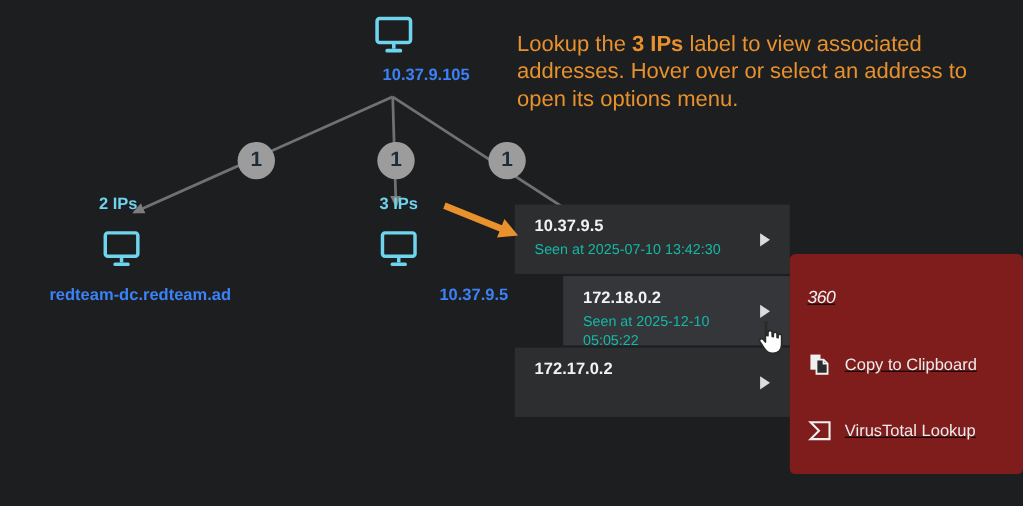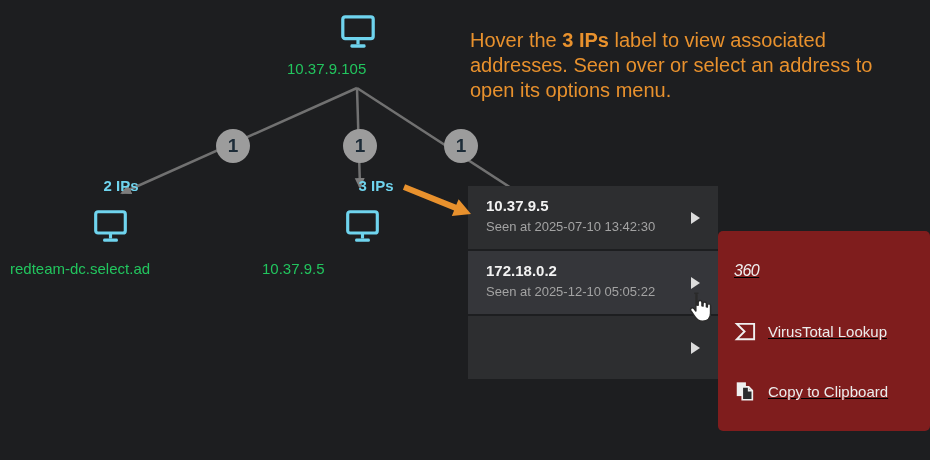--- a/index.html
+++ b/index.html
@@ -8,36 +8,36 @@
 
   
   #edges{position:absolute;left:0;top:0;z-index:1;}
 
   
   .badge{position:absolute;z-index:2;width:34px;height:34px;border-radius:50%;
          background:#9c9c9c;color:#1d2c38;font-size:19px;font-weight:bold;
          display:flex;align-items:center;justify-content:center;}
 
   
-  .node-label{position:absolute;z-index:2;color:#22c55e;font-size:15px;text-align:left;}
-  .count-label{position:absolute;z-index:2;color:#6fd4ee;font-size:15px;font-weight:bold;text-align:center;}
+  .node-label{position:absolute;z-index:2;color:#3b82f6;font-size:15px;text-align:right;font-weight:bold;}
+  .count-label{position:absolute;z-index:2;color:#6fd4ee;font-size:15px;font-weight:bold;}
   .node-icon{position:absolute;z-index:2;}
 
   
   #instruction{position:absolute;left:470px;top:28px;width:452px;z-index:4;
                color:#e8912d;font-size:20px;line-height:25px;}
   #instruction b{font-weight:700;}
 
   
   #addr-menu{position:absolute;left:468px;top:186px;width:250px;z-index:3;}
   .addr-row{position:relative;height:63px;margin-bottom:2px;background:#2d2e30;
             padding:10px 34px 0 18px;cursor:pointer;}
-  .addr-row.hovered{background:#35363a;}
+  .addr-row.hovered{background:#35363a;margin-left:44px;}
   .addr-ip{color:#f2f2f2;font-size:15px;font-weight:bold;line-height:20px;}
-  .addr-seen{color:#a3a3a3;font-size:13px;line-height:18px;margin-top:2px;}
+  .addr-seen{color:#14b8a6;font-size:13px;line-height:18px;margin-top:2px;}
   .chev{position:absolute;right:18px;top:50%;margin-top:-6px;width:0;height:0;
         border-top:6px solid transparent;border-bottom:6px solid transparent;
         border-left:9px solid #dcdcdc;}
 
   
   #options-menu{position:absolute;left:718px;top:231px;width:212px;height:200px;z-index:5;
                 background:#7f1d1d;border-radius:5px;padding-top:10px;text-decoration:underline;}
   .menu-item{height:60px;display:flex;align-items:center;padding-left:16px;cursor:pointer;
              color:#ececec;font-size:15px;}
   .mi-icon{width:34px;display:flex;align-items:center;justify-content:flex-start;flex-shrink:0;}
@@ -83,75 +83,76 @@
   </div>
 
   <div class="count-label" style="left:90px;top:177px;width:62px;">2 IPs</div>
   <div class="node-icon" style="left:92px;top:208px;">
     <svg width="37" height="37" viewBox="0 0 40 40">
       <rect x="4" y="4" width="32" height="23" rx="2.5" fill="none" stroke="#6fd4ee" stroke-width="3.4"></rect>
       <line x1="20" y1="27" x2="20" y2="33" stroke="#6fd4ee" stroke-width="3.4"></line>
       <rect x="12" y="33" width="16" height="3.6" rx="1.5" fill="#6fd4ee"></rect>
     </svg>
   </div>
-  <div class="node-label" style="left:10px;top:260px;width:200px;">redteam-dc.select.ad</div>
+  <div class="node-label" style="left:10px;top:260px;width:200px;">redteam-dc.redteam.ad</div>
 
   <div class="count-label" style="left:345px;top:177px;width:62px;">3 IPs</div>
   <div class="node-icon" style="left:344px;top:208px;">
     <svg width="37" height="37" viewBox="0 0 40 40">
       <rect x="4" y="4" width="32" height="23" rx="2.5" fill="none" stroke="#6fd4ee" stroke-width="3.4"></rect>
       <line x1="20" y1="27" x2="20" y2="33" stroke="#6fd4ee" stroke-width="3.4"></line>
       <rect x="12" y="33" width="16" height="3.6" rx="1.5" fill="#6fd4ee"></rect>
     </svg>
   </div>
   <div class="node-label" style="left:262px;top:260px;width:200px;">10.37.9.5</div>
 
-  <div id="instruction"><span>Hover the </span><b>3 IPs</b><span> label to view associated addresses. Seen over or select an address to open its options menu.</span></div>
+  <div id="instruction"><span>Lookup the </span><b>3 IPs</b><span> label to view associated addresses. Hover over or select an address to open its options menu.</span></div>
 
   <svg id="arrow-layer" width="930" height="460">
     <polygon points="405.1,184.2 456.3,204.8 458.6,199.2 471,214 451.8,216.0 454.1,210.4 402.9,189.8" fill="#e8912d"></polygon>
   </svg>
 
   <div id="addr-menu">
     <div class="addr-row">
       <div class="addr-ip">10.37.9.5</div>
       <div class="addr-seen">Seen at 2025-07-10 13:42:30</div>
       <span class="chev"></span>
     </div>
     <div class="addr-row hovered">
       <div class="addr-ip">172.18.0.2</div>
       <div class="addr-seen">Seen at 2025-12-10 05:05:22</div>
       <span class="chev"></span>
     </div>
     <div class="addr-row">
+      <div class="addr-ip">172.17.0.2</div>
       <span class="chev"></span>
     </div>
   </div>
 
   <div id="options-menu">
     <div class="menu-item">
       <span class="mi-icon icon-360">360</span>
     </div>
     <div class="menu-item">
       <span class="mi-icon">
-        <svg width="23" height="23" viewBox="0 0 24 24">
-          <path d="M3 4 H21 V20 H3 L11 12 Z" fill="none" stroke="#f0f0f0" stroke-width="2"></path>
-        </svg>
-      </span>
-      <span>VirusTotal Lookup</span>
-    </div>
-    <div class="menu-item">
-      <span class="mi-icon">
         <svg width="22" height="23" viewBox="0 0 24 24">
           <rect x="3" y="2" width="10" height="15" fill="#f0f0f0"></rect>
           <path d="M9 7 H16 L20 11 V21 H9 Z" fill="#2a2b2d" stroke="#f0f0f0" stroke-width="1.8"></path>
           <path d="M16 7 V11 H20" fill="none" stroke="#f0f0f0" stroke-width="1.8"></path>
         </svg>
       </span>
       <span>Copy to Clipboard</span>
+    </div>
+    <div class="menu-item">
+      <span class="mi-icon">
+        <svg width="23" height="23" viewBox="0 0 24 24">
+          <path d="M3 4 H21 V20 H3 L11 12 Z" fill="none" stroke="#f0f0f0" stroke-width="2"></path>
+        </svg>
+      </span>
+      <span>VirusTotal Lookup</span>
     </div>
   </div>
 
   <div id="hand-cursor">
     <svg width="34" height="36" viewBox="0 0 32 34">
       <path d="M12 3c1.1 0 2 .9 2 2v9.2l1.2.2v-2.6c0-1 .8-1.8 1.8-1.8s1.8.8 1.8 1.8v3.1l1 .2v-2.1c0-.9.7-1.6 1.6-1.6s1.6.7 1.6 1.6v2.9l.9.2v-1.5c0-.8.7-1.5 1.5-1.5s1.5.7 1.5 1.5v7.4c0 4.5-3 7.5-7.5 7.5-3.5 0-5.5-1.5-7.3-4.3l-3.8-5.7c-.5-.8-.3-1.8.5-2.3.8-.5 1.8-.3 2.4.4l1.8 2.2V5c0-1.1.9-2 2-2z" fill="#ffffff" stroke="#2a2a2a" stroke-width="1.4" stroke-linejoin="round"></path>
     </svg>
   </div>
 
 </div>

